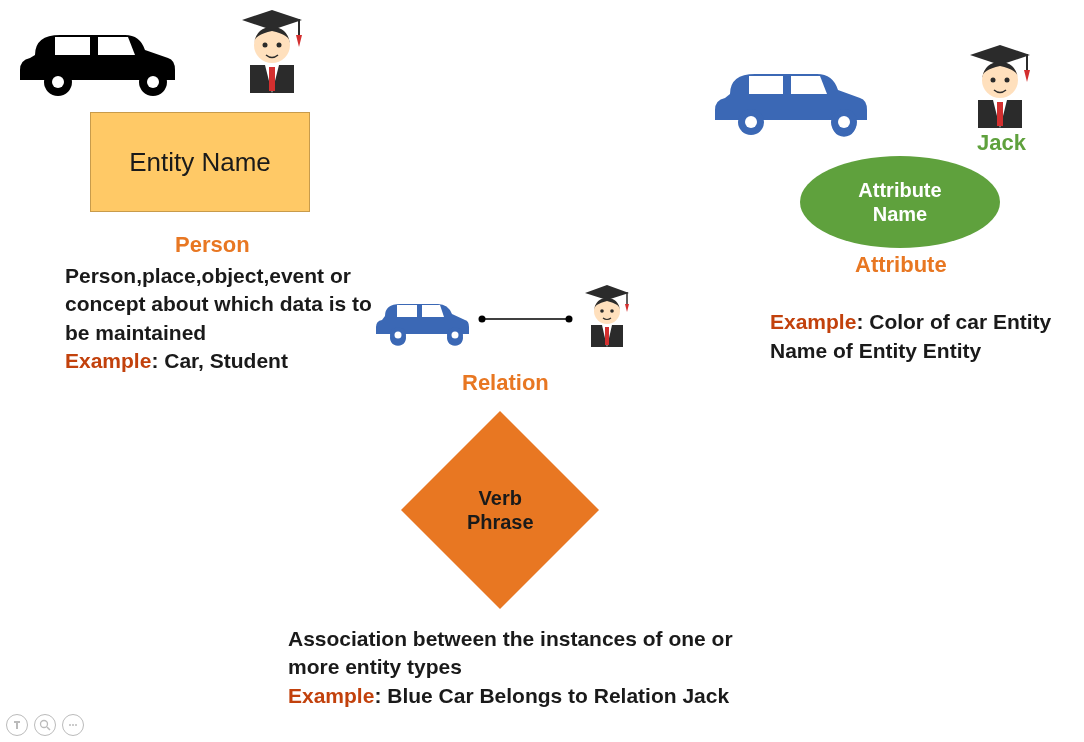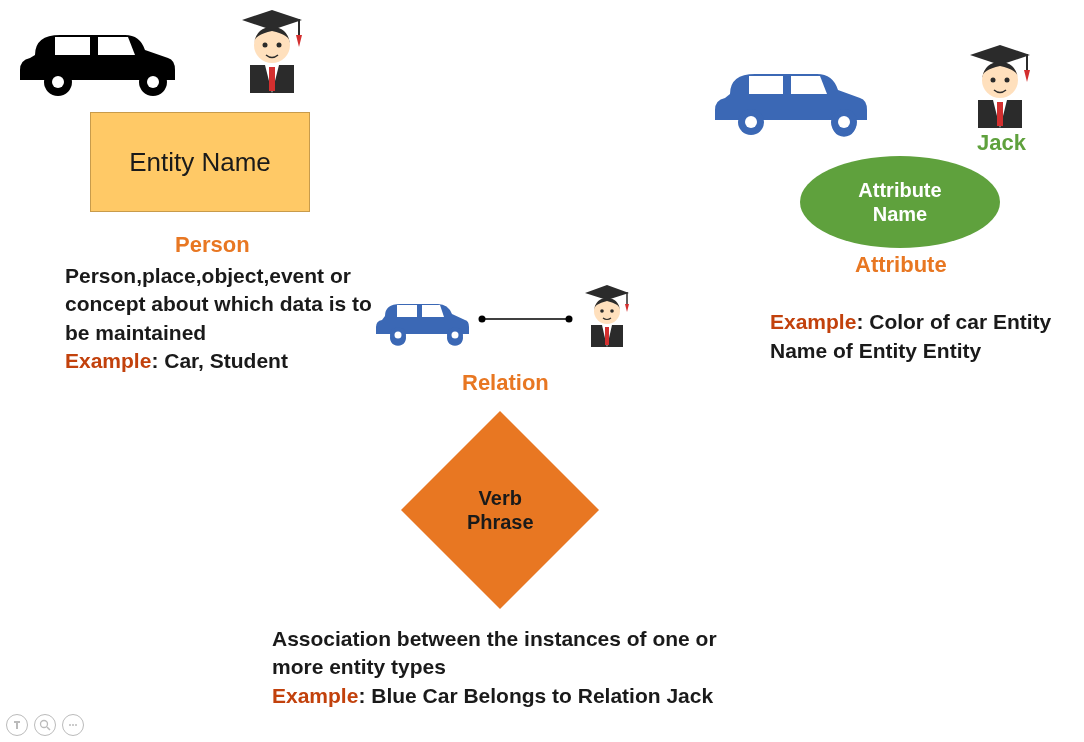--- a/index.html
+++ b/index.html
@@ -229,21 +229,21 @@
 
 <div class="abs diamond-wrap" style="left:400px; top:410px; width:200px; height:200px;">
   <div class="diamond">
     <div class="diamond-text">
       <span>Verb</span><br>
       <span>Phrase</span>
     </div>
   </div>
 </div>
 
-<div class="abs description" style="left:272px; top:625px; width:500px;">
+<div class="abs description" style="left:288px; top:625px; width:500px;">
   <span>Association between the instances of one or more entity types</span><br>
   <span class="example-label">Example</span><span>: Blue Car Belongs to Relation Jack</span>
 </div>
 
 <div class="abs" style="left:6px; top:714px; display:flex; gap:6px;">
   <div class="bottom-icon">
     <svg width="12" height="12" viewBox="0 0 12 12">
         <path d="M3 2 L9 2 L9 4 L7 4 L7 10 L5 10 L5 4 L3 4 Z" fill="#bbb"></path>
       </svg>
   </div>

